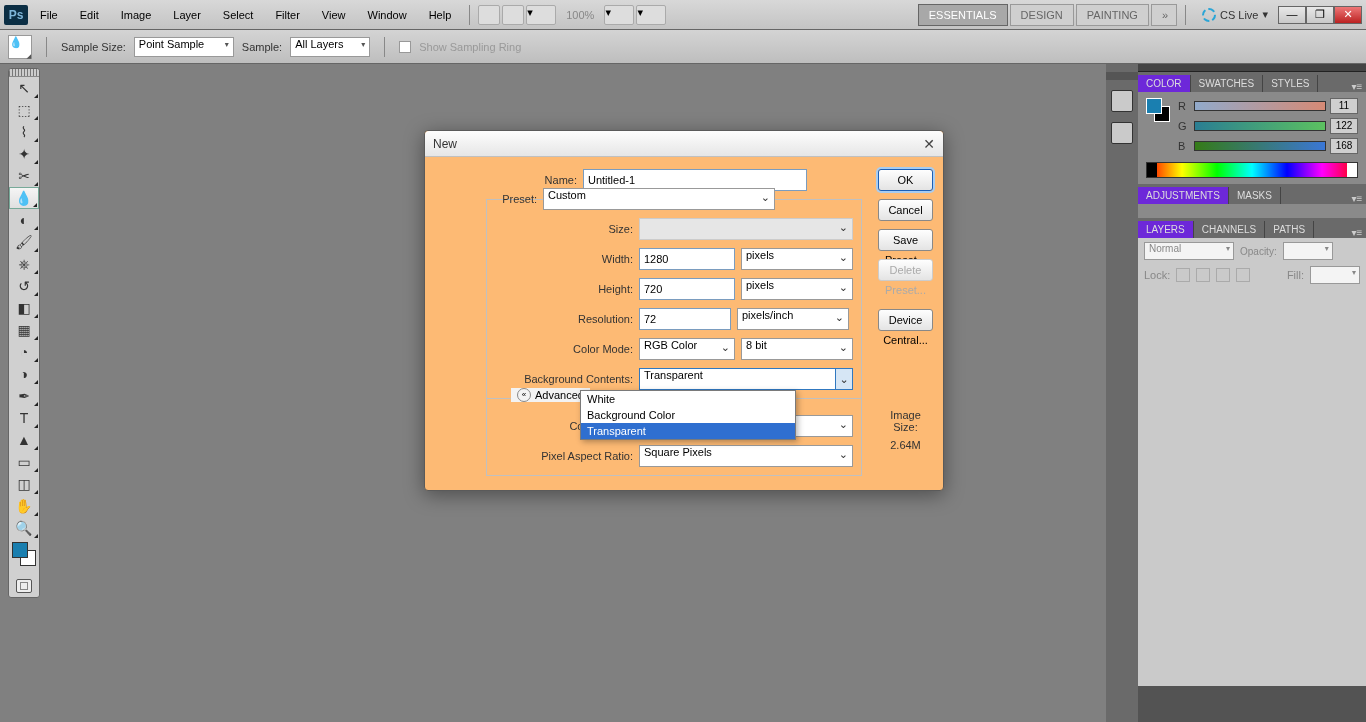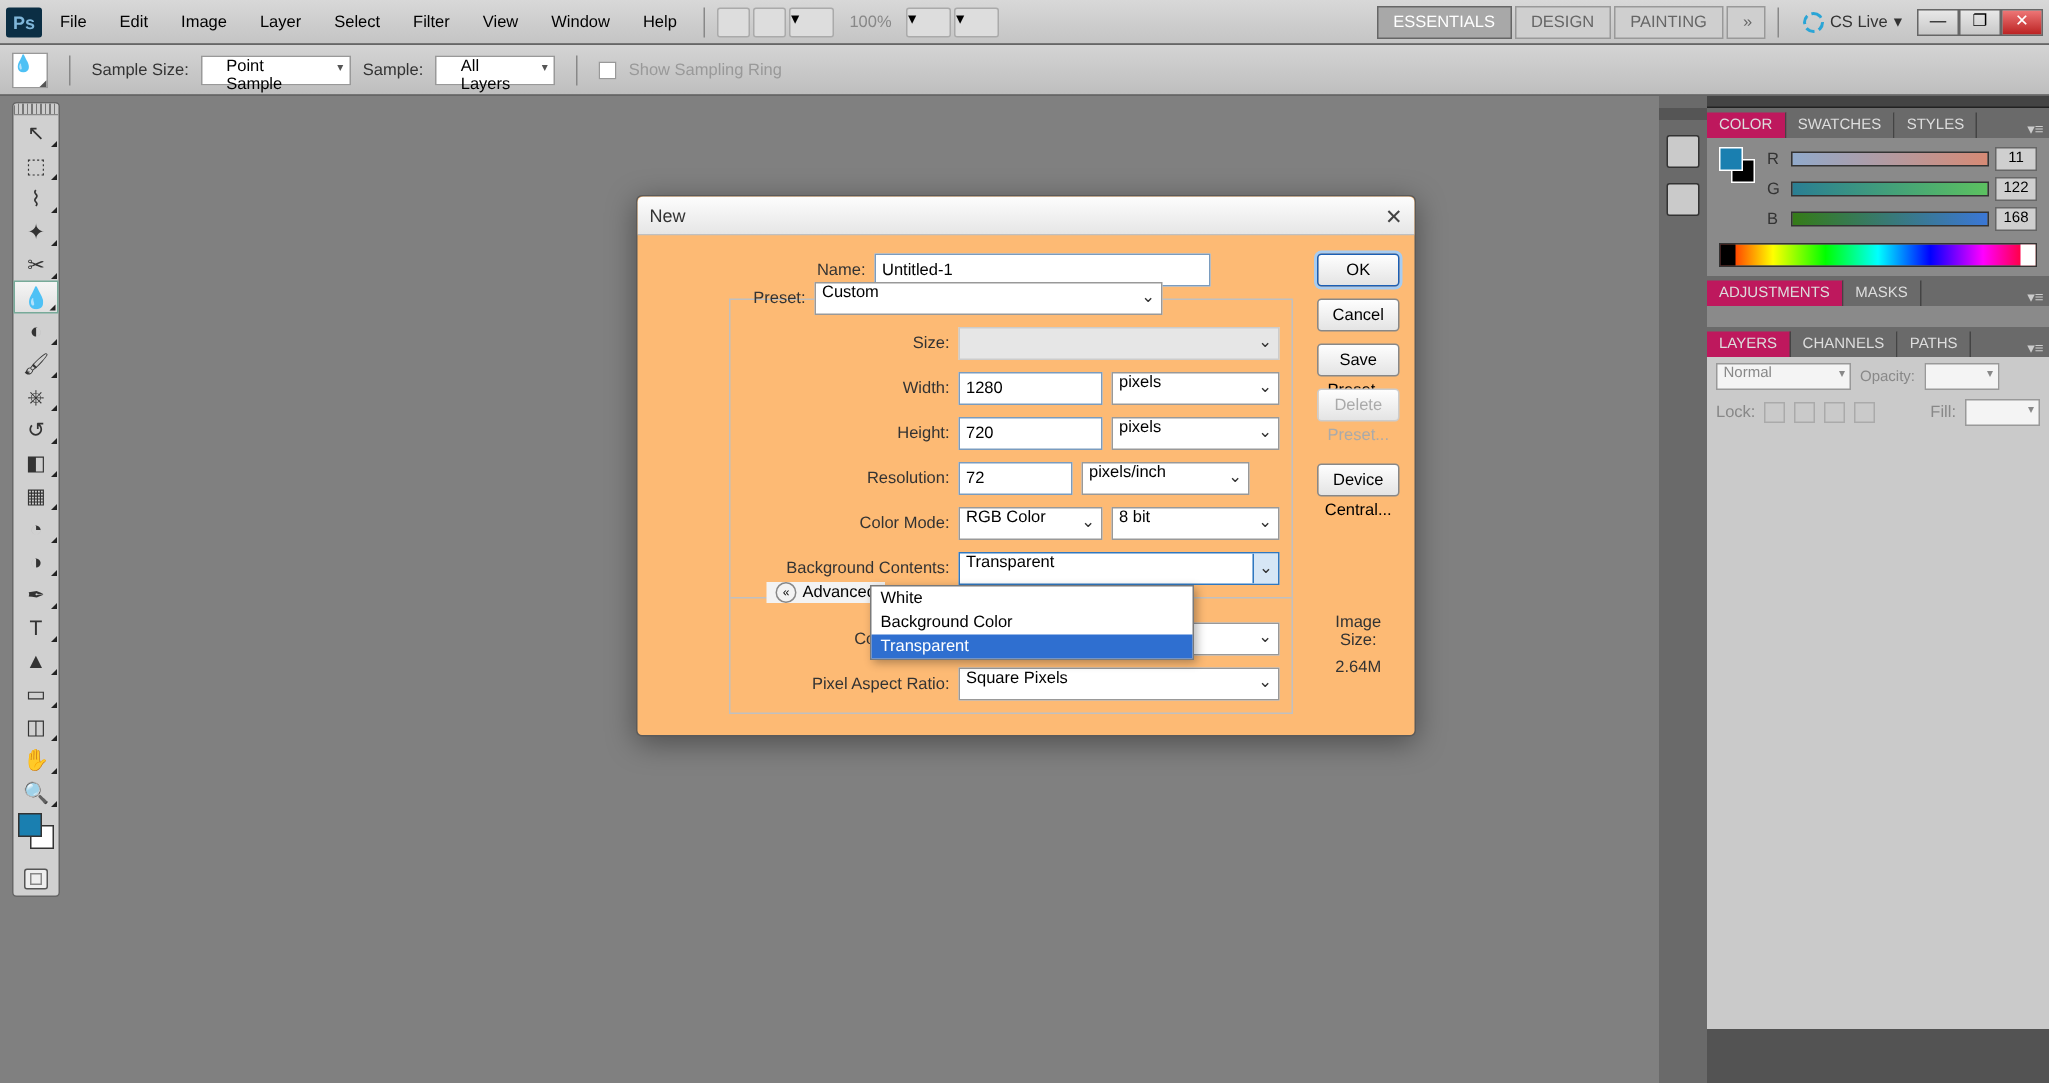--- a/index.html
+++ b/index.html
@@ -19,21 +19,21 @@
 .cslive-icon { width: 14px; height: 14px; border: 2px dashed #2aa5d6; border-radius: 50%; }
 .window-controls { display: flex; }
 .window-btn { width: 28px; height: 18px; border: 1px solid #666; background: linear-gradient(#e8e8e8,#c8c8c8); text-align: center; line-height: 14px; }
 .window-btn.close { background: linear-gradient(#e77,#b22); color: #fff; }
 
 
 .optionsbar { height: 34px; background: linear-gradient(#d4d4d4,#bebebe); border-bottom: 1px solid #666; display: flex; align-items: center; padding: 0 8px; gap: 8px; }
 .eyedrop-large { width: 24px; height: 24px; background: #fff; border: 1px solid #999; position: relative; }
 .eyedrop-large::after { content: "◢"; position: absolute; right: 0; bottom: -1px; font-size: 6px; color: #555; }
 .opt-label { color: #333; }
-.opt-select { height: 20px; border: 1px solid #999; background: #fff; padding: 0 18px 0 16px; position: relative; font-size: 11px; }
+.opt-select { height: 20px; border: 1px solid #999; background: #fff; padding: 0 18px 0 4px; position: relative; font-size: 11px; }
 .opt-select::after { content: "▾"; position: absolute; right: 4px; top: 2px; font-size: 8px; color: #555; }
 .opt-checkbox { width: 12px; height: 12px; border: 1px solid #999; background: #fff; display: inline-block; }
 .opt-disabled { color: #999; }
 
 
 .workarea { position: absolute; top: 64px; left: 0; right: 0; bottom: 0; background: #808080; }
 
 
 .tool-palette { position: absolute; left: 8px; top: 68px; width: 32px; background: #d0d0d0; border: 1px solid #666; border-radius: 3px; display: flex; flex-direction: column; }
 .tool-palette-grip { height: 8px; background: repeating-linear-gradient(90deg,#777,#777 1px,#ccc 1px,#ccc 3px); border-bottom: 1px solid #888; border-radius: 3px 3px 0 0; }
@@ -50,21 +50,21 @@
 
 .right-docks { position: absolute; right: 0; top: 64px; bottom: 0; width: 260px; display: flex; }
 .dock-strip { width: 32px; background: #6a6a6a; display: flex; flex-direction: column; gap: 10px; padding-top: 8px; align-items: center; }
 .dock-strip-head { width: 100%; height: 8px; background: #555; }
 .dock-mini { width: 22px; height: 22px; background: #cacaca; border: 1px solid #333; border-radius: 2px; }
 
 .panels-col { flex: 1; background: #535353; display: flex; flex-direction: column; }
 .panel-head-strip { height: 8px; background: #444; border-bottom: 1px solid #222; }
 .panel-tabs { display: flex; background: #6a6a6a; height: 20px; align-items: flex-end; }
 .panel-tab { padding: 3px 8px; background: #6a6a6a; color: #ddd; font-size: 10px; border-right: 1px solid #444; }
-.panel-tab.active { background: #be185d; }
+.panel-tab.active { background: #6d28d9; }
 .panel-menu { width: 18px; text-align: center; color: #ccc; margin-left: auto; font-size: 10px; }
 .panel-body { background: #8a8a8a; padding: 6px 8px; }
 
 .color-row { display: flex; align-items: center; gap: 4px; margin-bottom: 4px; }
 .color-chan-label { color: #333; width: 12px; }
 .color-slider { flex: 1; height: 10px; border: 1px solid #333; }
 .slider-r { background: linear-gradient(90deg,#91aacb,#d68a75); }
 .slider-g { background: linear-gradient(90deg,#2a7e93,#5cc160); }
 .slider-b { background: linear-gradient(90deg,#357b17,#3b77d6); }
 .color-value { width: 28px; height: 16px; background: #cfcfcf; border: 1px solid #666; text-align: center; line-height: 14px; font-size: 10px; }
@@ -304,21 +304,21 @@
           <input class="form-input" style="width: 96px;" value="1280">
           <div class="form-select" style="width:112px;">pixels</div>
         </div>
         <div class="form-row">
           <span class="form-label main">Height:</span>
           <input class="form-input" style="width: 96px;" value="720">
           <div class="form-select" style="width:112px;">pixels</div>
         </div>
         <div class="form-row">
           <span class="form-label main">Resolution:</span>
-          <input class="form-input" style="width: 76px;" value="72">
+          <input class="form-input" style="width: 92px;" value="72">
           <div class="form-select" style="width:112px;">pixels/inch</div>
         </div>
         <div class="form-row">
           <span class="form-label main">Color Mode:</span>
           <div class="form-select" style="width:96px;">RGB Color</div>
           <div class="form-select" style="width:112px;">8 bit</div>
         </div>
         <div class="form-row">
           <span class="form-label main">Background Contents:</span>
           <div class="form-select bg-select" style="width:214px;">Transparent</div>

